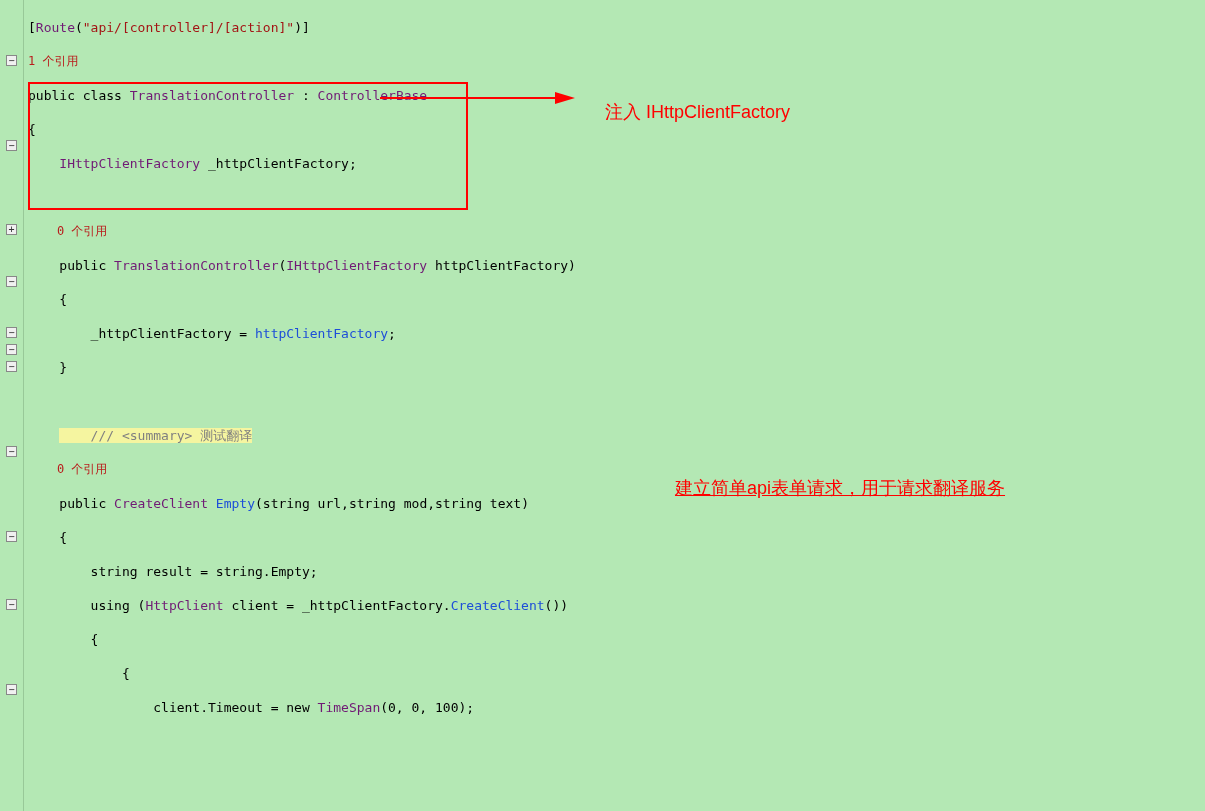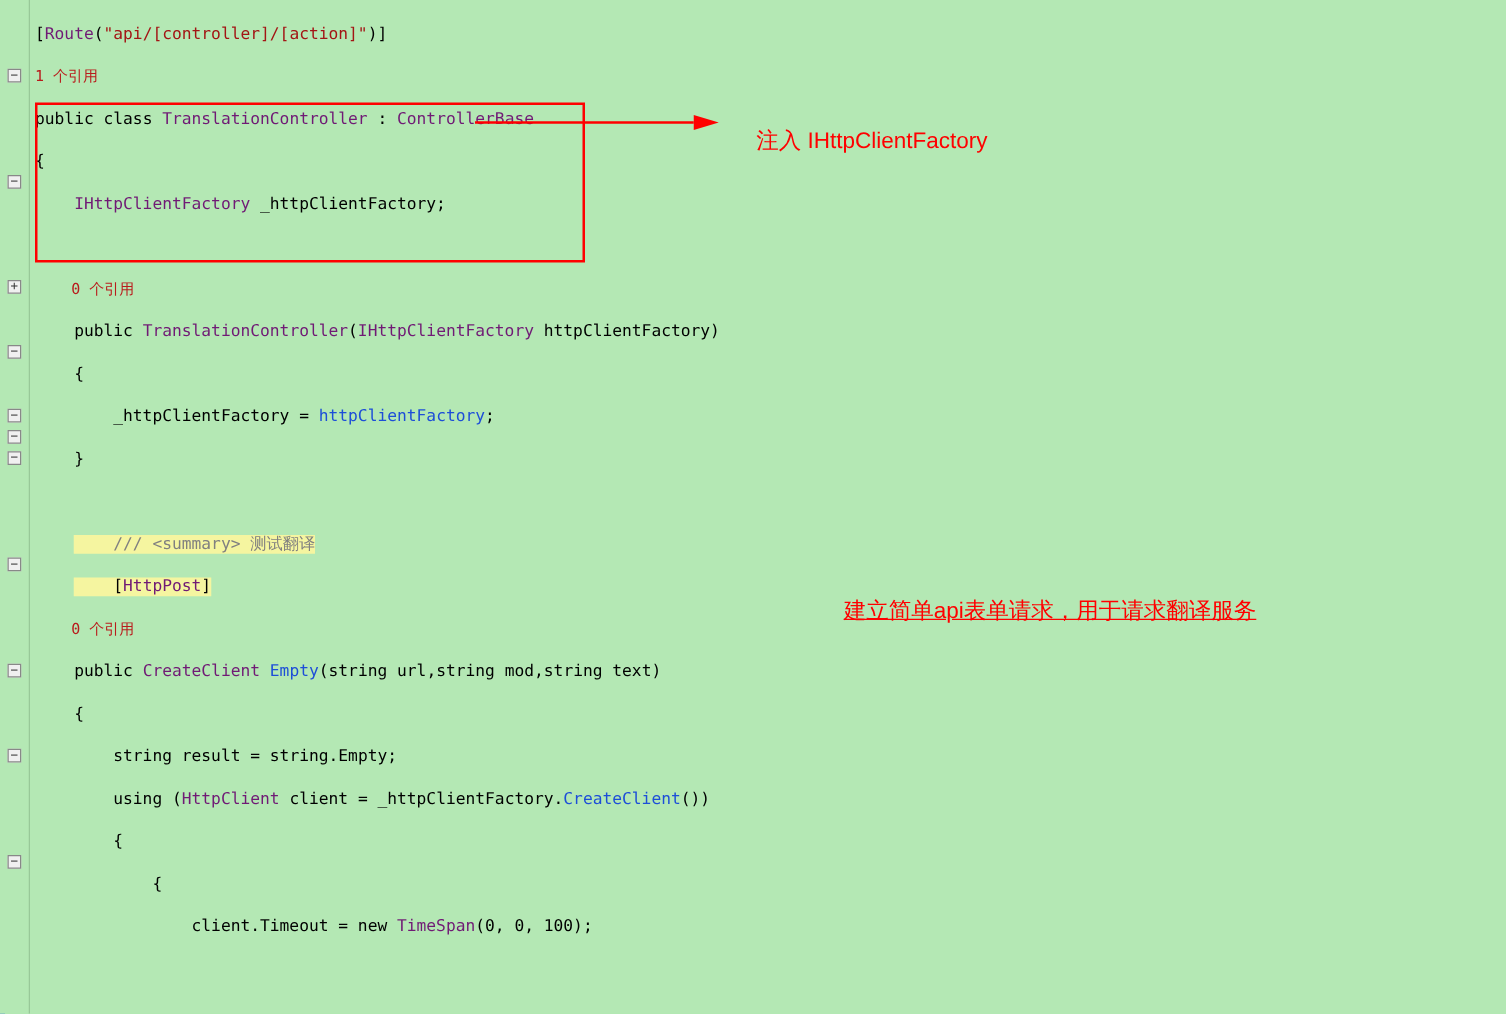--- a/index.html
+++ b/index.html
@@ -106,21 +106,20 @@
 <span class="line plain">{</span>
 <span class="line"><span class="type">    IHttpClientFactory</span><span class="plain"> _httpClientFactory;</span></span>
 <span class="line"></span>
 <span class="line ref">    <span>0 个引用</span></span>
 <span class="line"><span class="kw">    public</span><span class="type"> TranslationController</span><span class="plain">(</span><span class="type">IHttpClientFactory</span><span class="plain"> httpClientFactory)</span></span>
 <span class="line plain">    {</span>
 <span class="line"><span class="plain">        _httpClientFactory = </span><span class="member">httpClientFactory</span><span class="plain">;</span></span>
 <span class="line plain">    }</span>
 <span class="line"></span>
 <span class="line">    <span class="highlight-yellow"><span class="comment">    /// &lt;summary&gt;</span><span class="comment"> 测试翻译</span></span></span>
-<span class="line">    <span class="highlight-yellow"><span class="plain">    [</span><span class="type">HttpPost</span><span class="plain">]</span></span></span>
 <span class="line ref">    <span>0 个引用</span></span>
 <span class="line"><span class="kw">    public</span><span class="type"> CreateClient</span><span class="member"> Empty</span><span class="plain">(</span><span class="kw">string</span><span class="plain"> url,</span><span class="kw">string</span><span class="plain"> mod,</span><span class="kw">string</span><span class="plain"> text)</span></span>
 <span class="line plain">    {</span>
 <span class="line"><span class="kw">        string</span><span class="plain"> result = </span><span class="kw">string</span><span class="plain">.Empty;</span></span>
 <span class="line"><span class="kw">        using</span><span class="plain"> (</span><span class="type">HttpClient</span><span class="plain"> client = _httpClientFactory.</span><span class="member">CreateClient</span><span class="plain">())</span></span>
 <span class="line plain">        {</span>
 <span class="line plain">            {</span>
 <span class="line"><span class="plain">                client.Timeout = </span><span class="kw">new</span><span class="type"> TimeSpan</span><span class="plain">(0, 0, 100);</span></span>
 
 

